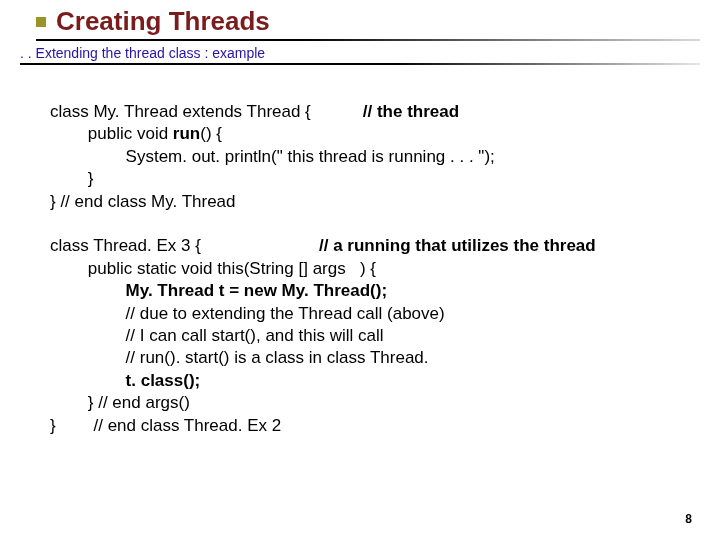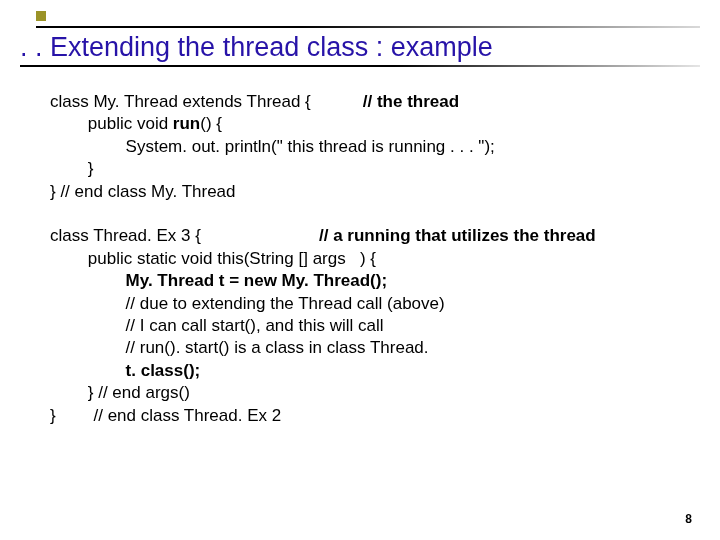--- a/index.html
+++ b/index.html
@@ -35,53 +35,54 @@
     font-weight: bold;
     vertical-align: middle;
   }
   .title-underline {
     margin: 2px 20px 0 36px;
     height: 2px;
     background: linear-gradient(to right, #000 0, #000 40%, rgba(0,0,0,0.15) 100%);
   }
   .subtitle {
     color: #2713a8;
-    font-size: 27px;
+    font-size: 14px;
     padding: 4px 0 0 20px;
   }
   .sub-underline {
     margin: 2px 20px 0 20px;
     height: 2px;
     background: linear-gradient(to right, #000 0, #000 55%, rgba(0,0,0,0.1) 100%);
   }
   .body {
     padding: 24px 36px 0 50px;
     font-size: 17px;
     line-height: 1.32;
   }
   .code-block {
     white-space: pre;
     font-family: Arial, Helvetica, sans-serif;
     margin-bottom: 22px;
+    margin-top: 12px;
   }
   .bold { font-weight: bold; }
   .pagenum {
     position: absolute;
     right: 28px;
     bottom: 14px;
     font-size: 12px;
     font-weight: bold;
   }
 </style>
 </head>
 <body>
 <div class="slide">
 
   <div class="title-row">
-    <span class="bullet"></span>
+    <span class="bullet"></span><span class="title-text">Creating Threads</span>
   </div>
   <div class="title-underline"></div>
 
   <div class="subtitle">. . Extending the thread class : example</div>
   <div class="sub-underline"></div>
 
   <div class="body">
     <div class="code-block"><span>class My. Thread extends Thread {           </span><span class="bold">// the thread</span>
 <span>        public void </span><span class="bold">run</span><span>() {</span>
 <span>                System. out. println(" this thread is running . . . ");</span>

